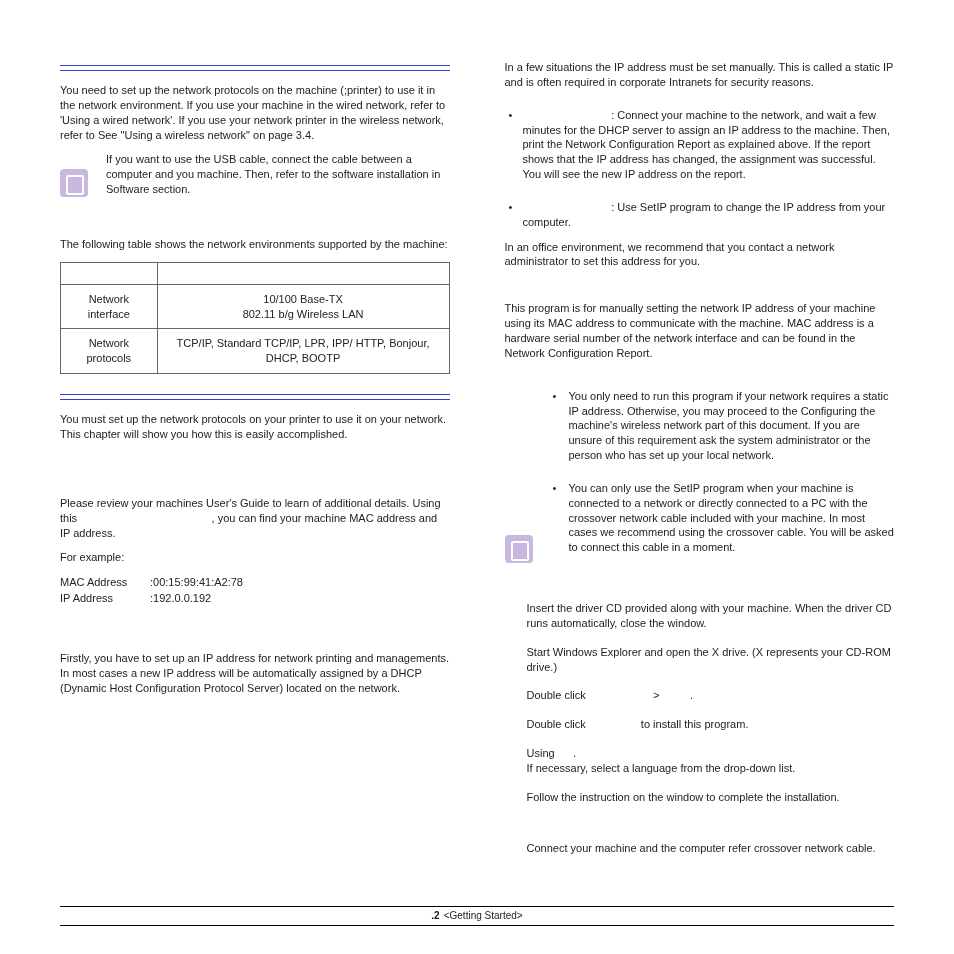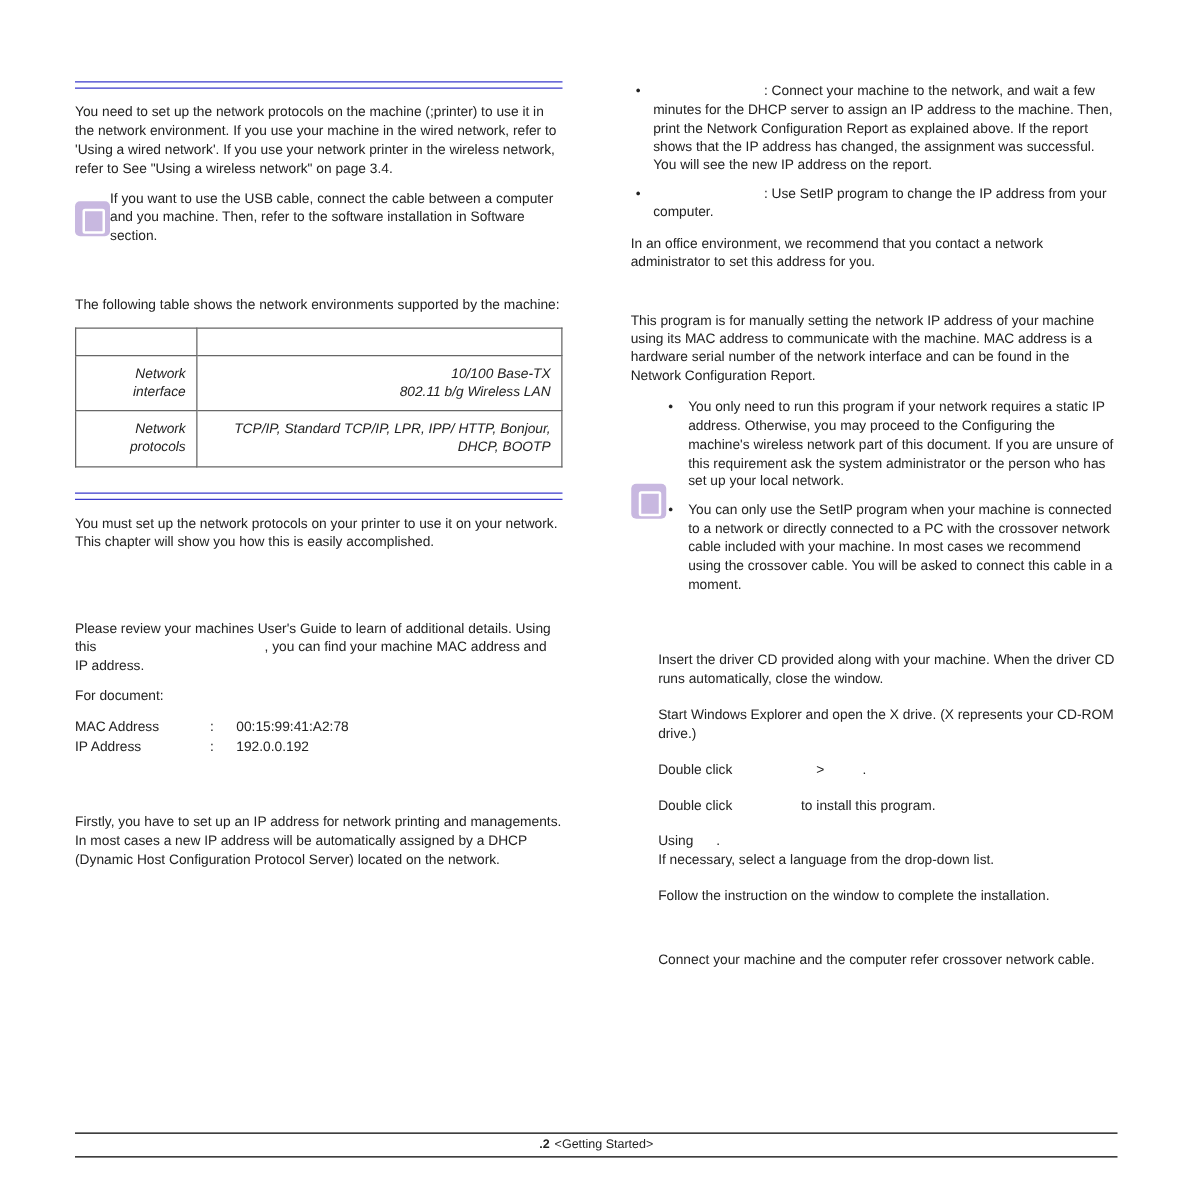--- a/index.html
+++ b/index.html
@@ -13,42 +13,42 @@
     padding: 60px 60px 30px 60px;
     position: relative;
     line-height: 1.35;
   }
   .cols { display: flex; gap: 55px; }
   .col { flex: 1; min-width: 0; }
   .hr-pair { margin: 5px 0 12px 0; }
   .hr-pair .line { height: 1px; background: #3b3bcc; margin-bottom: 4px; }
   .hr-pair .line:last-child { margin-bottom: 0; }
   p { margin-bottom: 10px; }
-  .note-row { display: flex; align-items: center; gap: 0; margin: 10px 0 18px 0; }
+  .note-row { display: flex; align-items: flex-end; gap: 18px; margin: 10px 0 18px 0; }
   .note-icon {
     width: 28px; height: 28px; flex: 0 0 28px;
     background: #c8b8e0; border-radius: 4px; position: relative;
   }
   .note-icon::after{
     content:""; position:absolute; left:6px; top:6px; width:14px; height:16px;
     border:2px solid #fff; border-radius:2px;
   }
   table.spec {
     border-collapse: collapse; width: 100%; margin: 8px 0 20px 0;
     font-size: 11px;
   }
   table.spec td, table.spec th {
-    border: 1px solid #666; padding: 7px 8px; vertical-align: top; text-align: right; font-style: italic;
+    border: 1px solid #666; padding: 7px 8px; vertical-align: top; text-align: center;
   }
   table.spec thead td { height: 22px; }
-  .mono-row { display:flex; gap:18px; margin:1px 0; }
+  .mono-row { display:flex; gap:0; margin:1px 0; }
   .mono-row .lbl{ width:90px; }
   .mono-row .sep{ }
   ul.bullets { list-style: none; margin: 6px 0 10px 0; }
-  ul.bullets > li { position: relative; padding-left: 18px; margin-bottom: 8px; }
+  ul.bullets > li { position: relative; padding-left: 18px; margin-bottom: 8px; margin-top: 18px; }
   ul.bullets > li::before { content: "•"; position: absolute; left: 4px; top: 0; }
   ul.bullets.inner > li::before { left: 2px; }
   ol.steps { list-style: none; margin: 8px 0 0 0; }
   ol.steps > li { padding-left: 22px; margin-bottom: 14px; position: relative; }
   .section-gap { height: 22px; }
   .footer {
     position: absolute; left: 60px; right: 60px; bottom: 28px;
     border-top: 1px solid #000; border-bottom: 1px solid #000;
     height: 20px; display:flex; align-items:center; justify-content:center;
     font-size: 10px; gap:4px;
@@ -108,39 +108,40 @@
     <p>You must set up the network protocols on your printer to use it on your network.  This chapter will show you how this is easily accomplished.</p>
 
     <div class="section-gap"></div>
     <div class="section-gap"></div>
 
     <p>
       <span>Please review your machines User's Guide to learn of additional details. Using this </span>
       <span class="bold">&nbsp;&nbsp;&nbsp;&nbsp;&nbsp;&nbsp;&nbsp;&nbsp;&nbsp;&nbsp;&nbsp;&nbsp;&nbsp;&nbsp;&nbsp;&nbsp;&nbsp;&nbsp;&nbsp;&nbsp;&nbsp;&nbsp;&nbsp;&nbsp;&nbsp;&nbsp;&nbsp;&nbsp;&nbsp;&nbsp;&nbsp;&nbsp;&nbsp;&nbsp;&nbsp;&nbsp;&nbsp;&nbsp;&nbsp;&nbsp;&nbsp;&nbsp;</span>
       <span>, you can find your machine MAC address and IP address.</span>
     </p>
-    <p>For document:</p>
+    <p>For example:</p>
     <div class="mono-row">
       <span class="lbl">MAC Address</span>
         <span class="sep">:</span>
         <span>00:15:99:41:A2:78</span>
     </div>
     <div class="mono-row">
       <span class="lbl">IP Address</span>
         <span class="sep">:</span>
         <span>192.0.0.192</span>
     </div>
 
     <div class="section-gap"></div>
     <div class="section-gap"></div>
 
     <p>Firstly, you have to set up an IP address for network printing and managements. In most cases a new IP address will be automatically assigned by a DHCP (Dynamic Host Configuration Protocol Server) located on the network.</p>
   </div>
 
   <div class="col">
+    <p>In a few situations the IP address must be set manually.  This is called a static IP and is often required in corporate Intranets for security reasons.</p>
 
     <ul class="bullets">
       <li>
         <span>&nbsp;&nbsp;&nbsp;&nbsp;&nbsp;&nbsp;&nbsp;&nbsp;&nbsp;&nbsp;&nbsp;&nbsp;&nbsp;&nbsp;&nbsp;&nbsp;&nbsp;&nbsp;&nbsp;&nbsp;&nbsp;&nbsp;&nbsp;&nbsp;&nbsp;&nbsp;&nbsp;&nbsp;</span>
         <span>:  Connect your machine to the network, and wait a few minutes for the DHCP server to assign an IP address to the machine. Then, print the Network Configuration Report as explained above. If the report shows that the IP address has changed, the assignment was successful. You will see the new IP address on the report.</span>
       </li>
       <li>
         <span>&nbsp;&nbsp;&nbsp;&nbsp;&nbsp;&nbsp;&nbsp;&nbsp;&nbsp;&nbsp;&nbsp;&nbsp;&nbsp;&nbsp;&nbsp;&nbsp;&nbsp;&nbsp;&nbsp;&nbsp;&nbsp;&nbsp;&nbsp;&nbsp;&nbsp;&nbsp;&nbsp;&nbsp;</span>
         <span>: Use SetIP program to change the IP address from your computer.</span>
       </li>

